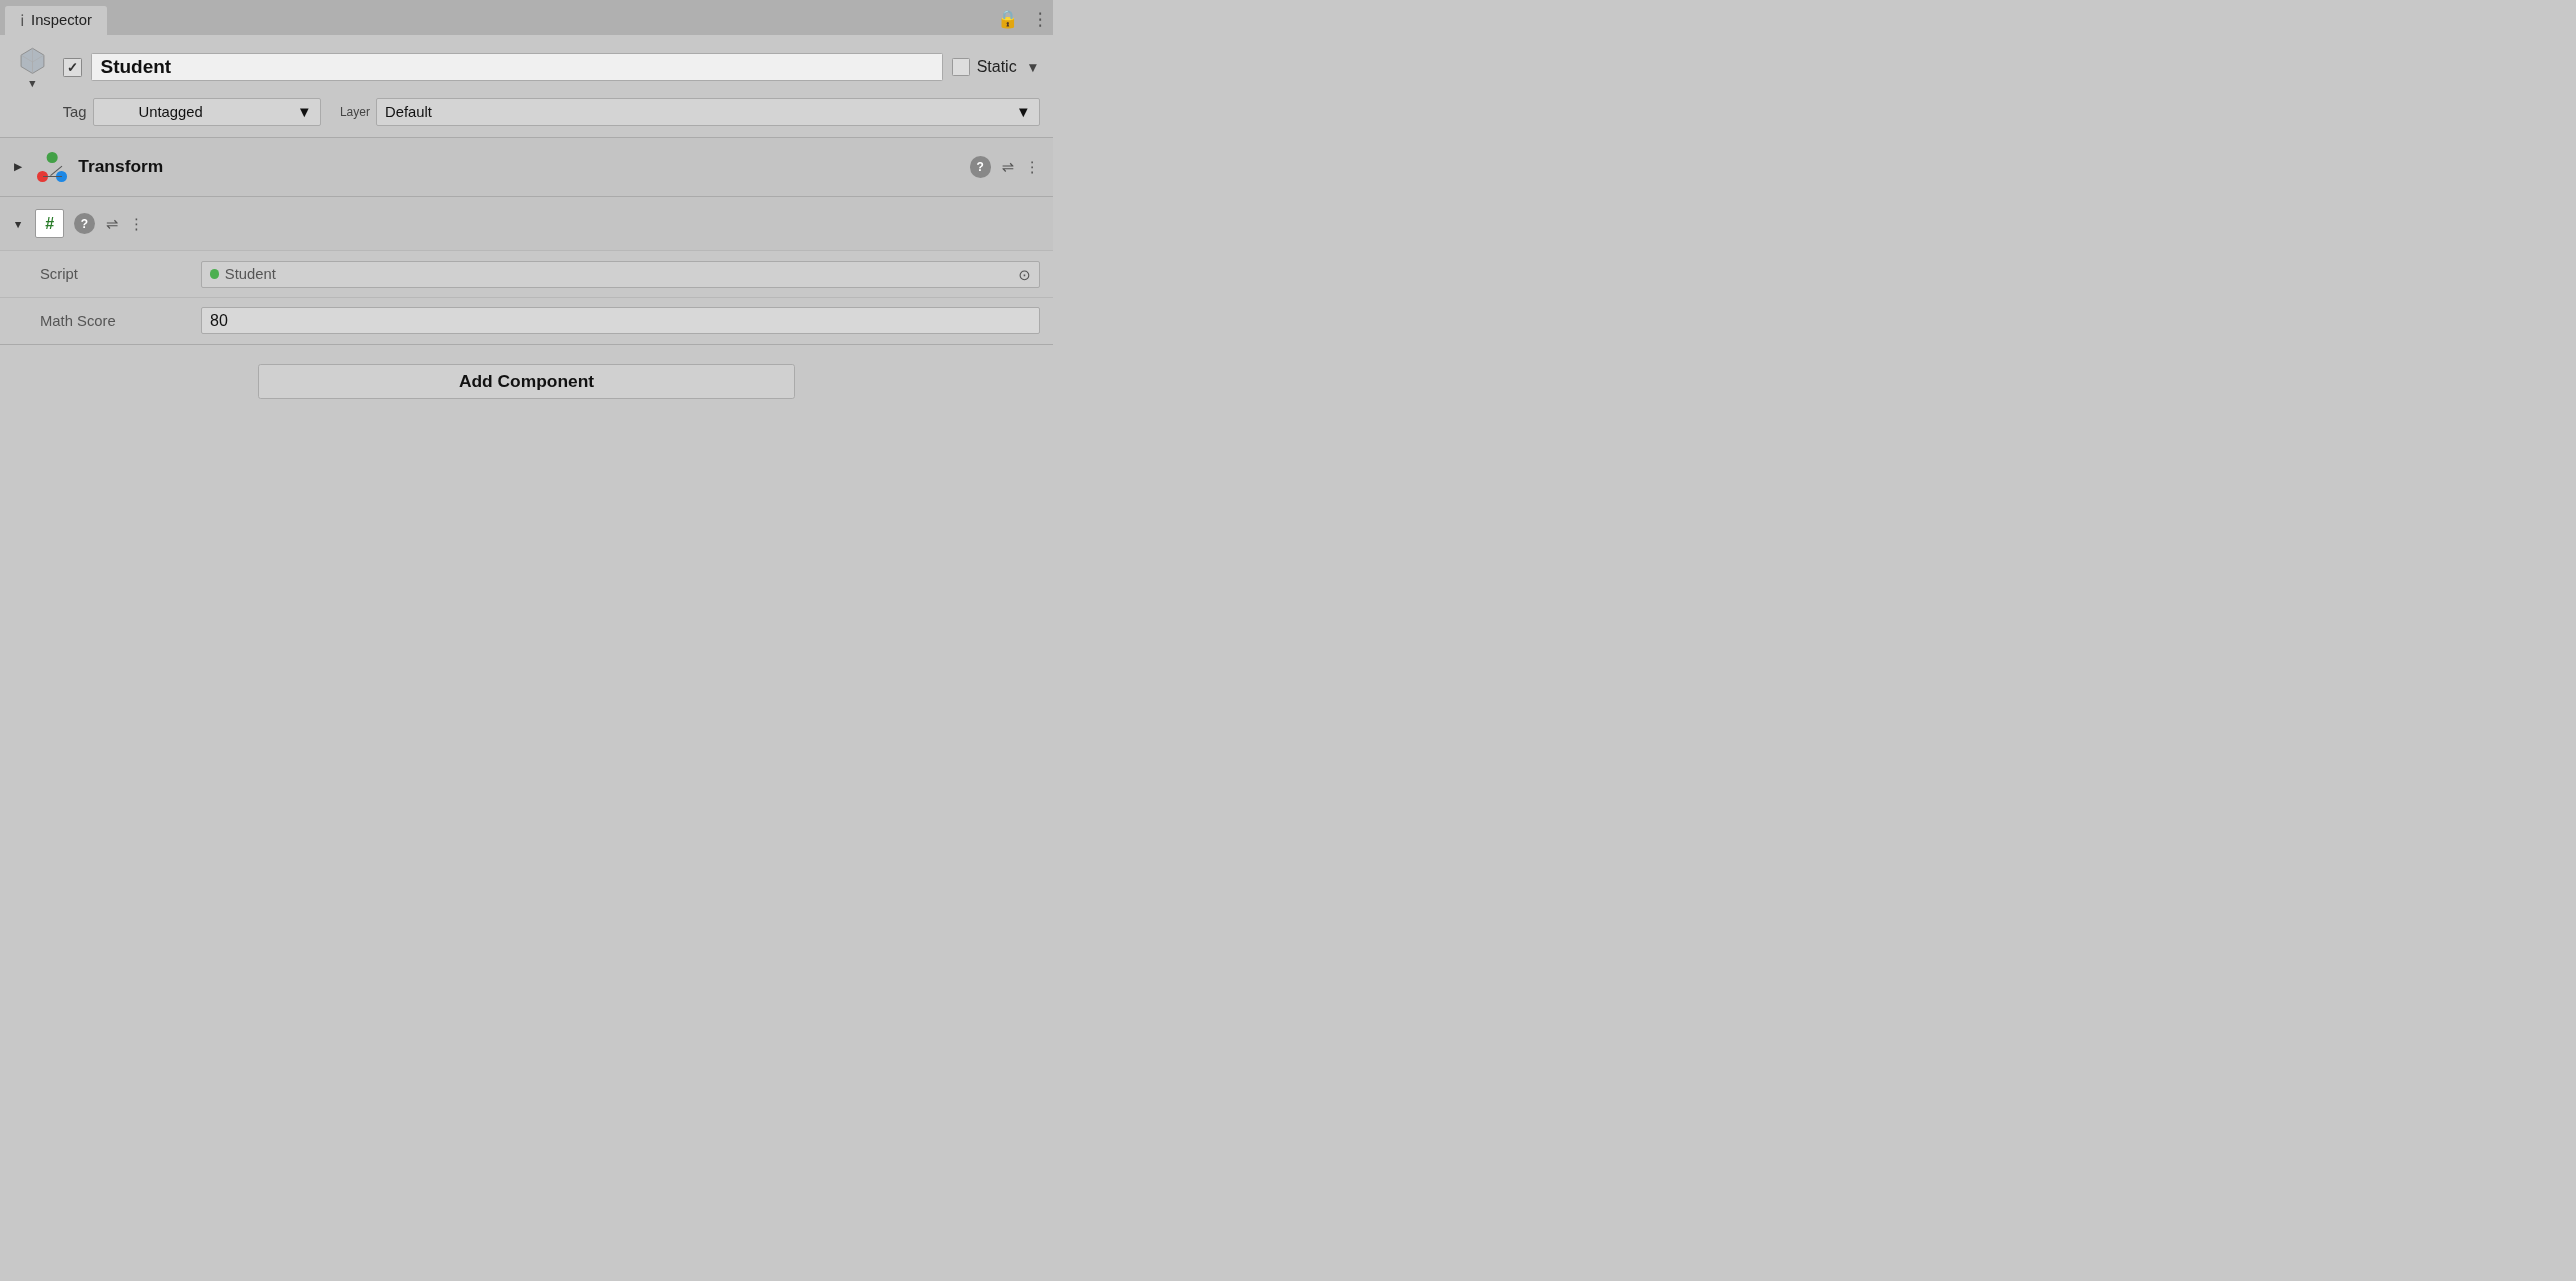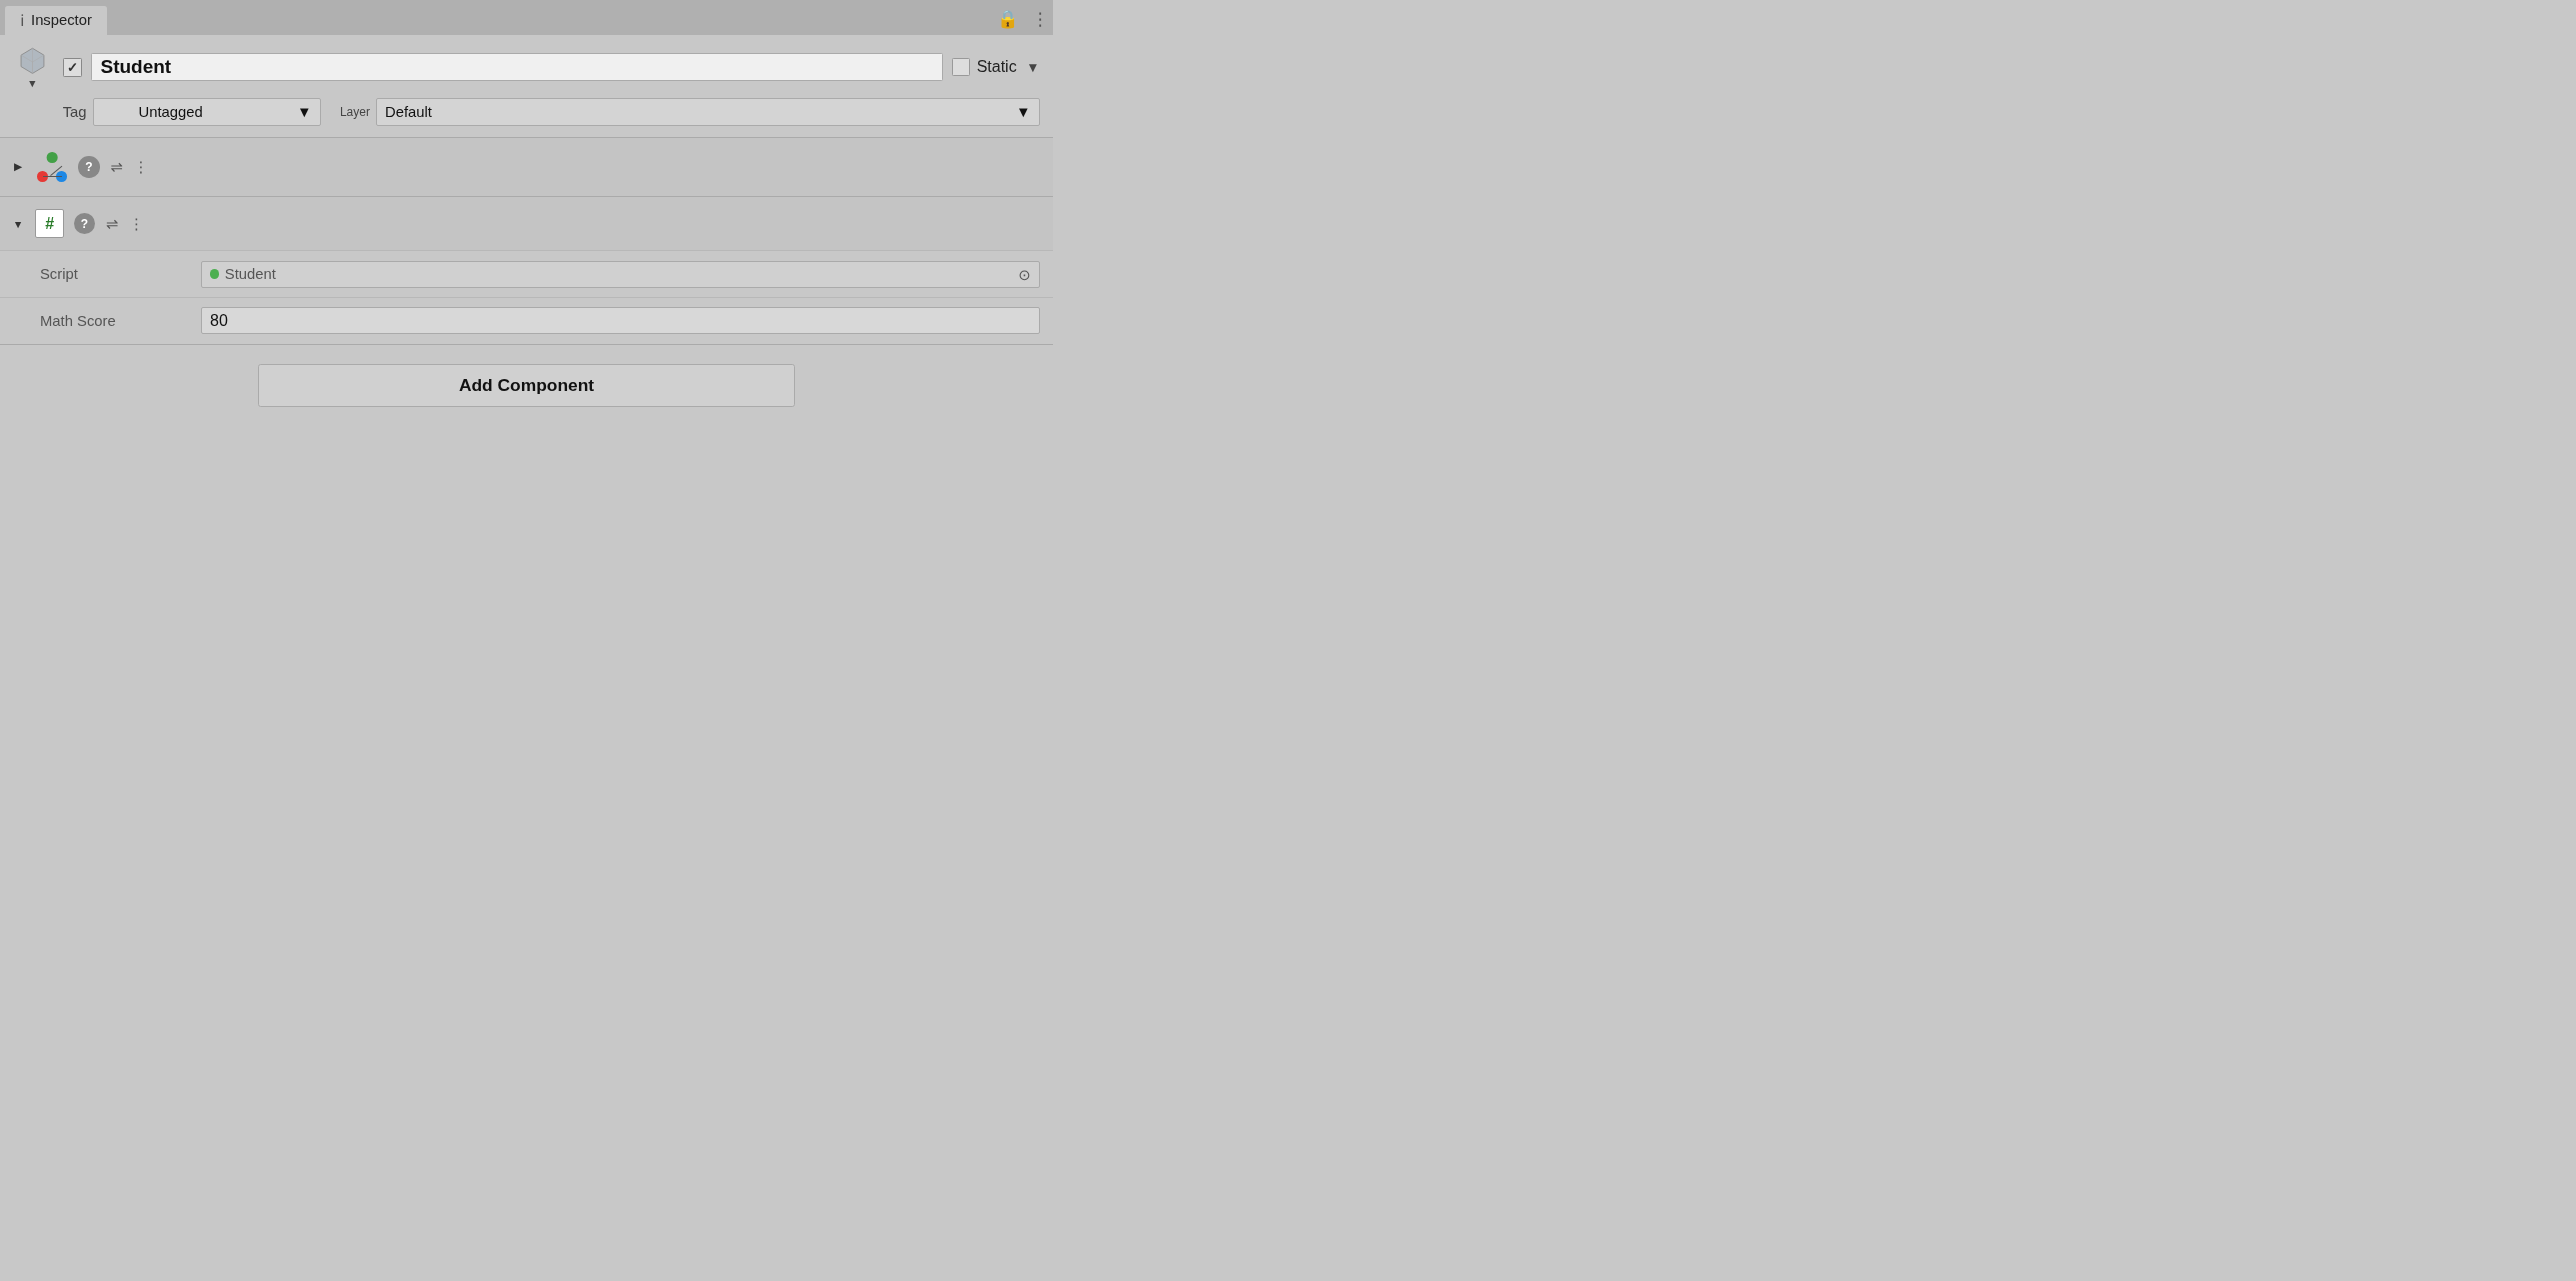--- a/index.html
+++ b/index.html
@@ -377,21 +377,21 @@
     
     .add-component-row {
       padding: 19px 40px;
       display: flex;
       justify-content: center;
       background: #c8c8c8;
     }
 
     .add-component-btn {
       width: 537px;
-      height: 43px;
+      height: 35px;
       background: #d0d0d0;
       border: 0.7px solid #aaa;
       border-radius: 2.7px;
       display: flex;
       align-items: center;
       justify-content: center;
       cursor: pointer;
     }
 
     .add-component-btn span {
@@ -524,20 +524,21 @@
       <div class="component-icon-transform">
         <div class="transform-icon">
           <div class="t-dot-green"></div>
           <div class="t-dot-red"></div>
           <div class="t-dot-blue"></div>
           <div class="t-line-h"></div>
           <div class="t-line-d"></div>
         </div>
       </div>
 
+      <span class="component-title">Transform</span>
 
       <div class="component-header-right">
         <div class="component-help-btn">
           <span>?</span>
         </div>
         <span class="component-settings-btn">⇌</span>
         <span class="component-menu-btn">⋮</span>
       </div>
     </div>
   </div>

